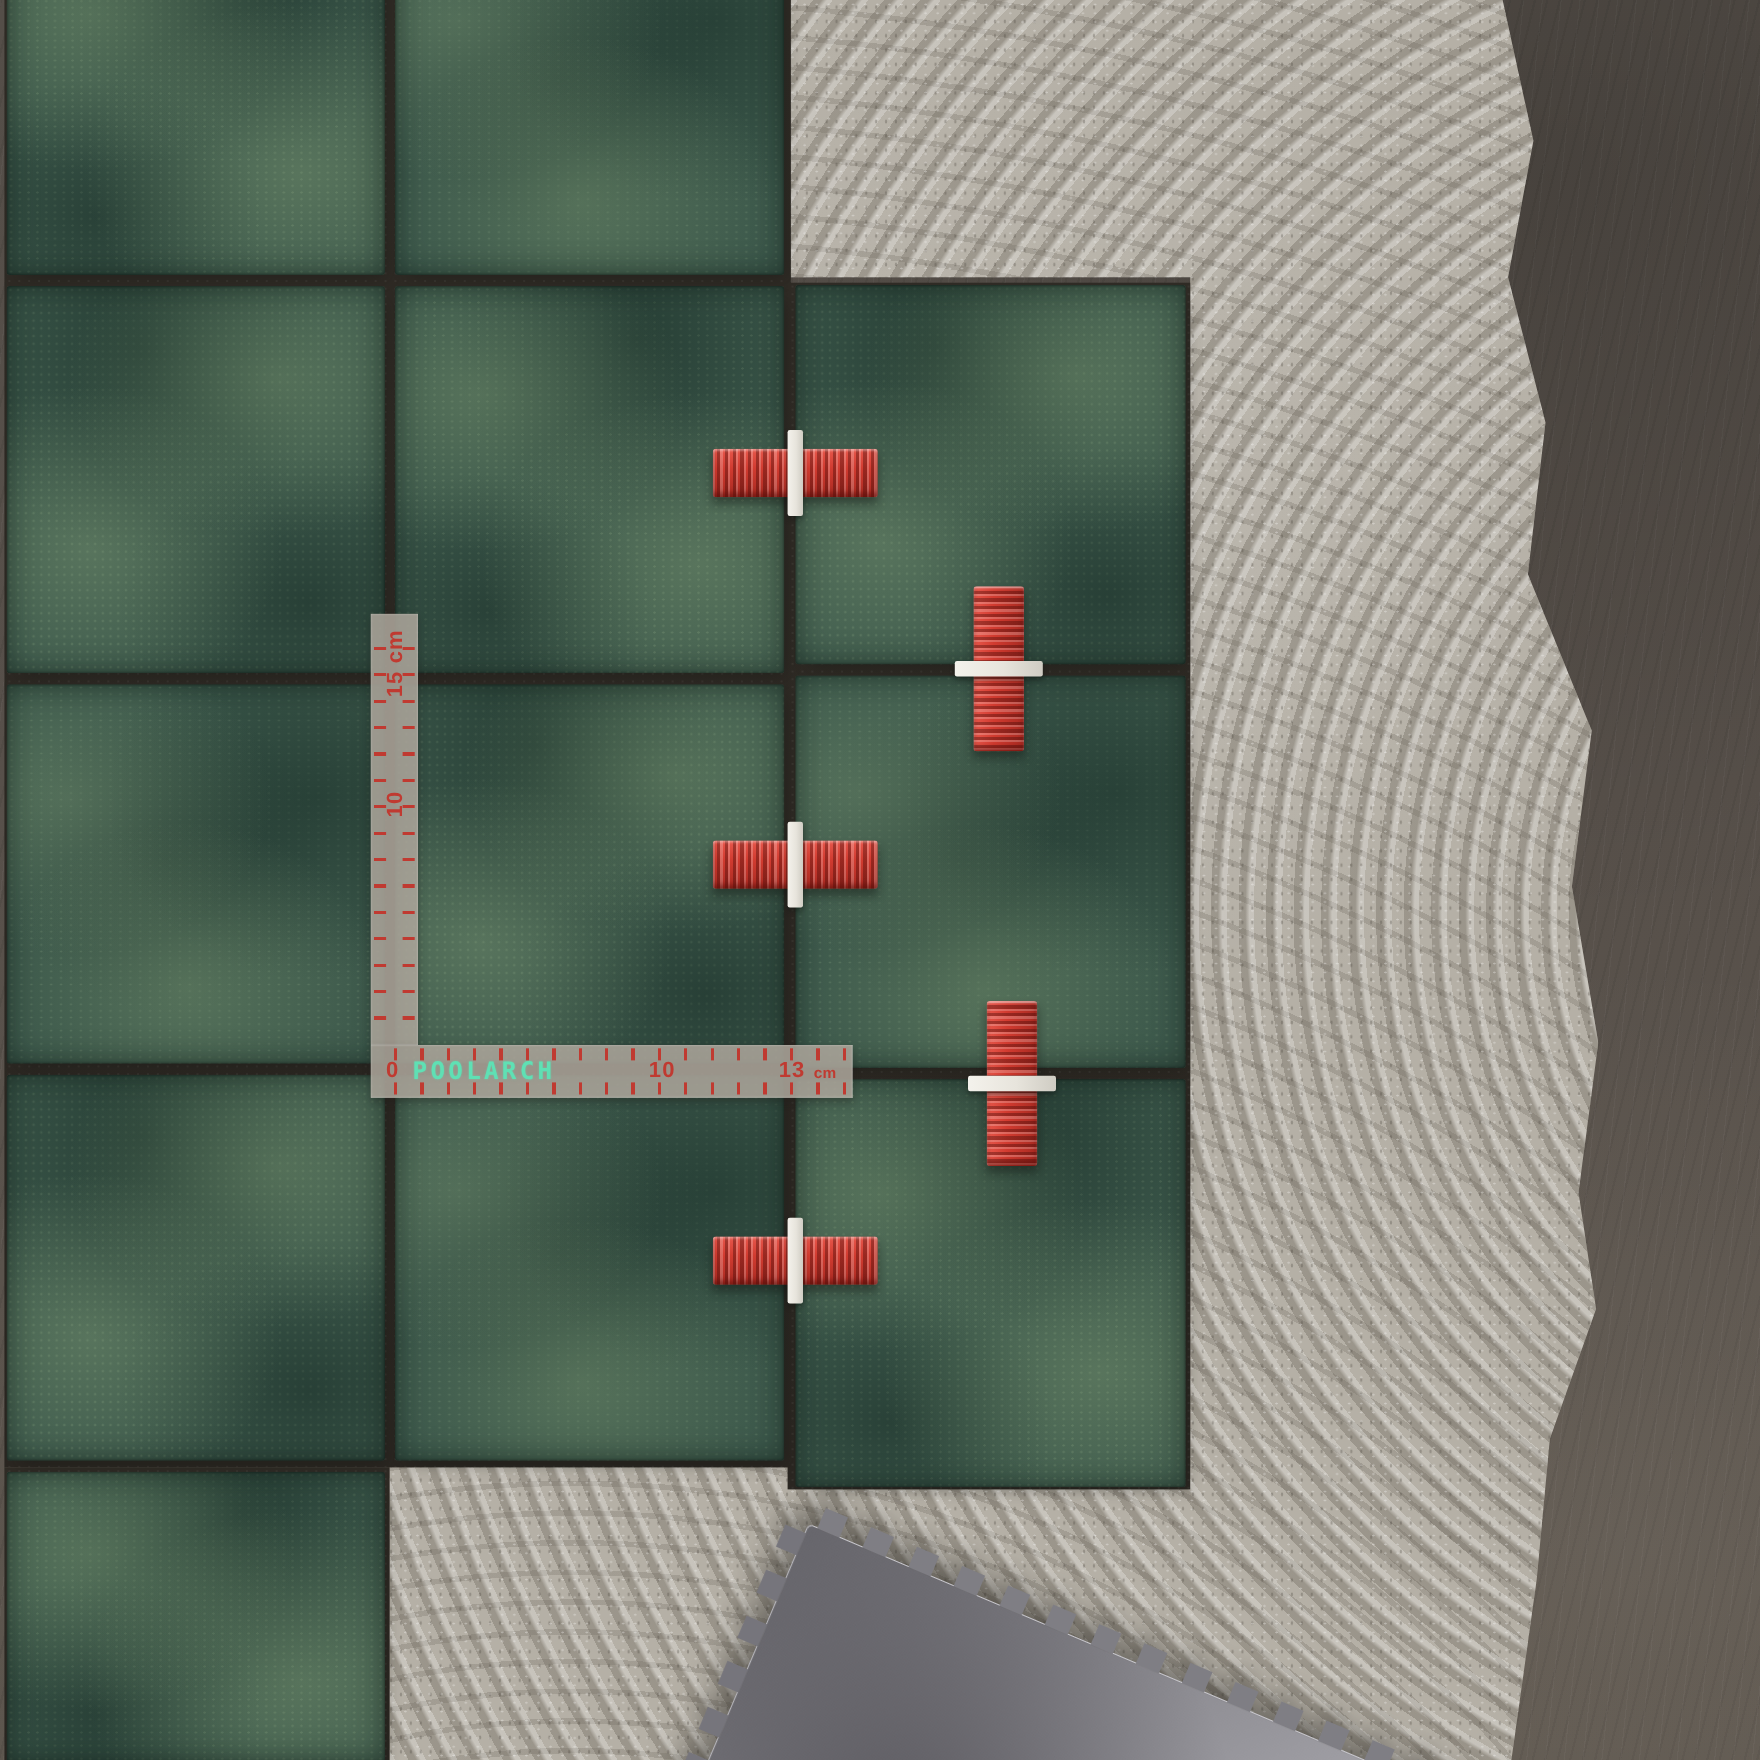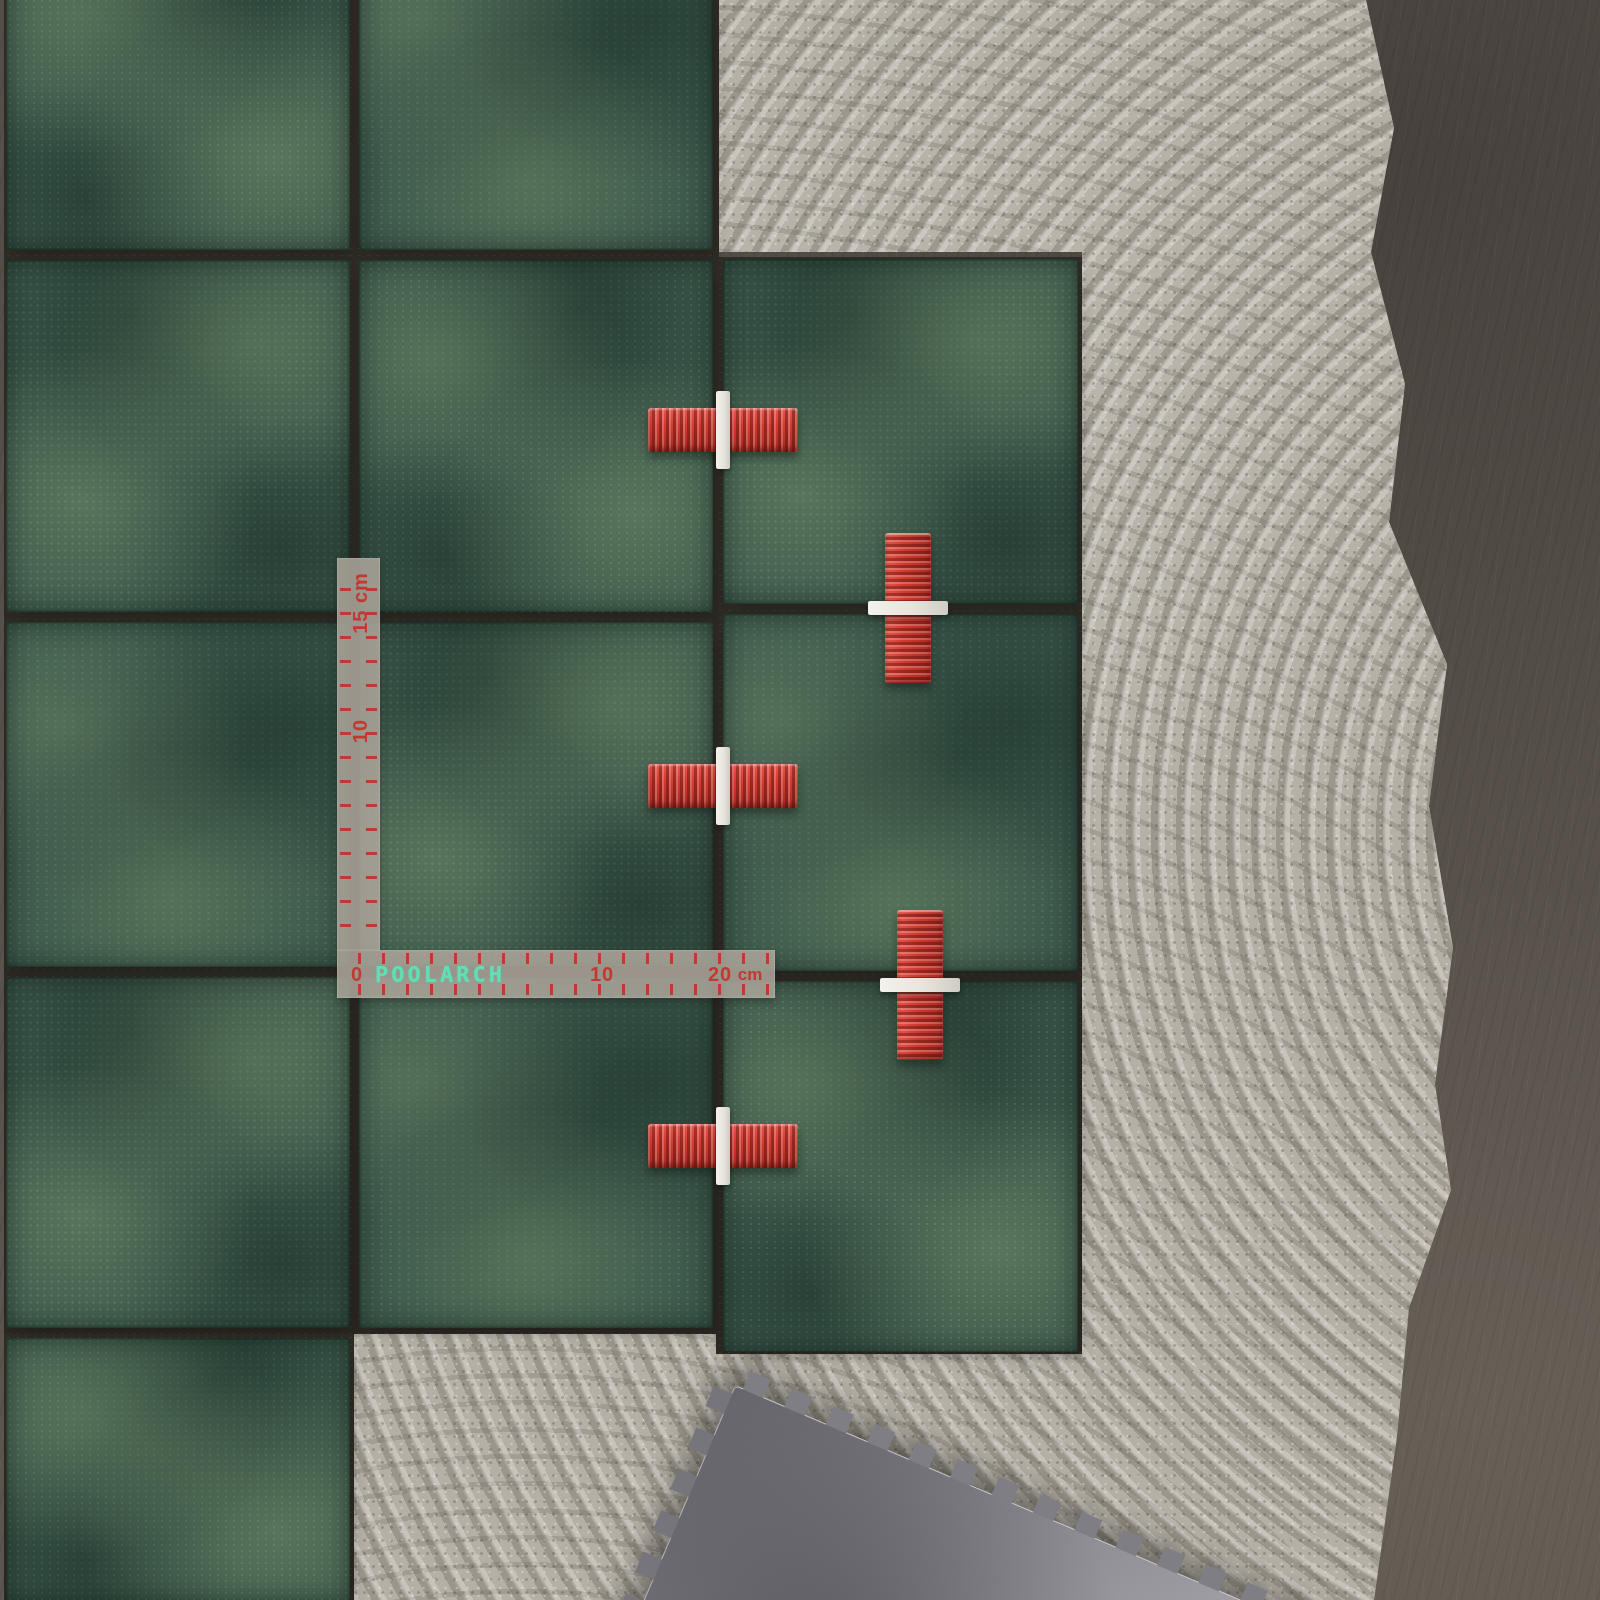--- a/index.html
+++ b/index.html
@@ -95,21 +95,21 @@
     background:repeating-linear-gradient(180deg,#c03a31 0 3px, transparent 3px 24px);}
   .ruler-label{
     position:absolute;color:#c03a31;font-weight:bold;font-size:20px;
     transform:translate(-50%,-50%);white-space:nowrap;letter-spacing:1px;
   }
   .ruler-label.rot{transform:translate(-50%,-50%) rotate(-90deg);}
   .ruler-label.brand{
     color:#5fe0b4;font-family:"DejaVu Sans Mono",monospace;font-size:22px;
     letter-spacing:3px;text-shadow:0 0 2px rgba(95,224,180,0.6);
   }
-  .ruler-label.unit{font-size:17px;letter-spacing:0;}
+  .ruler-label.unit{font-size:14px;letter-spacing:0;}
   
   .spacer{position:absolute;}
   .wedge{
     position:absolute;border-radius:3px;
     box-shadow:0 6px 9px rgba(18,24,20,0.45), inset 0 2px 2px rgba(255,255,255,0.35),
                inset 0 -4px 5px rgba(90,12,9,0.55);
   }
   .wedge.h{
     background:
       repeating-linear-gradient(90deg, rgba(255,255,255,0.22) 0 2px,
@@ -168,21 +168,21 @@
       <div class="tile v0" style="left: 723px; top: 981px; width: 355px; height: 371px;"></div>
     </div>
 
   <div>
     <div class="ruler-arm ruler-v" style="left:337px;top:558px;width:43px;height:392px;"></div>
     <div class="ruler-arm ruler-h" style="left:337px;top:950px;width:438px;height:48px;"></div>
     <div id="ruler-labels">
         <div class="ruler-label " style="left: 357px; top: 974px;">0</div>
         <div class="ruler-label brand" style="left: 440px; top: 974px;">POOLARCH</div>
         <div class="ruler-label " style="left: 602px; top: 974px;">10</div>
-        <div class="ruler-label " style="left: 720px; top: 974px;">20</div>
+        <div class="ruler-label " style="left: 720px; top: 974px;">13</div>
         <div class="ruler-label unit" style="left: 750px; top: 975px;">cm</div>
         <div class="ruler-label rot " style="left: 360px; top: 603px;">15 cm</div>
         <div class="ruler-label rot " style="left: 360px; top: 731px;">10</div>
       </div>
   </div>
 
   <div id="spacers">
       <div class="spacer">
         <div class="wedge h" style="left: 648px; top: 408px; width: 150px; height: 44px;"></div>
         <div class="clip" style="left: 716px; top: 391px; width: 14px; height: 78px;"></div>

